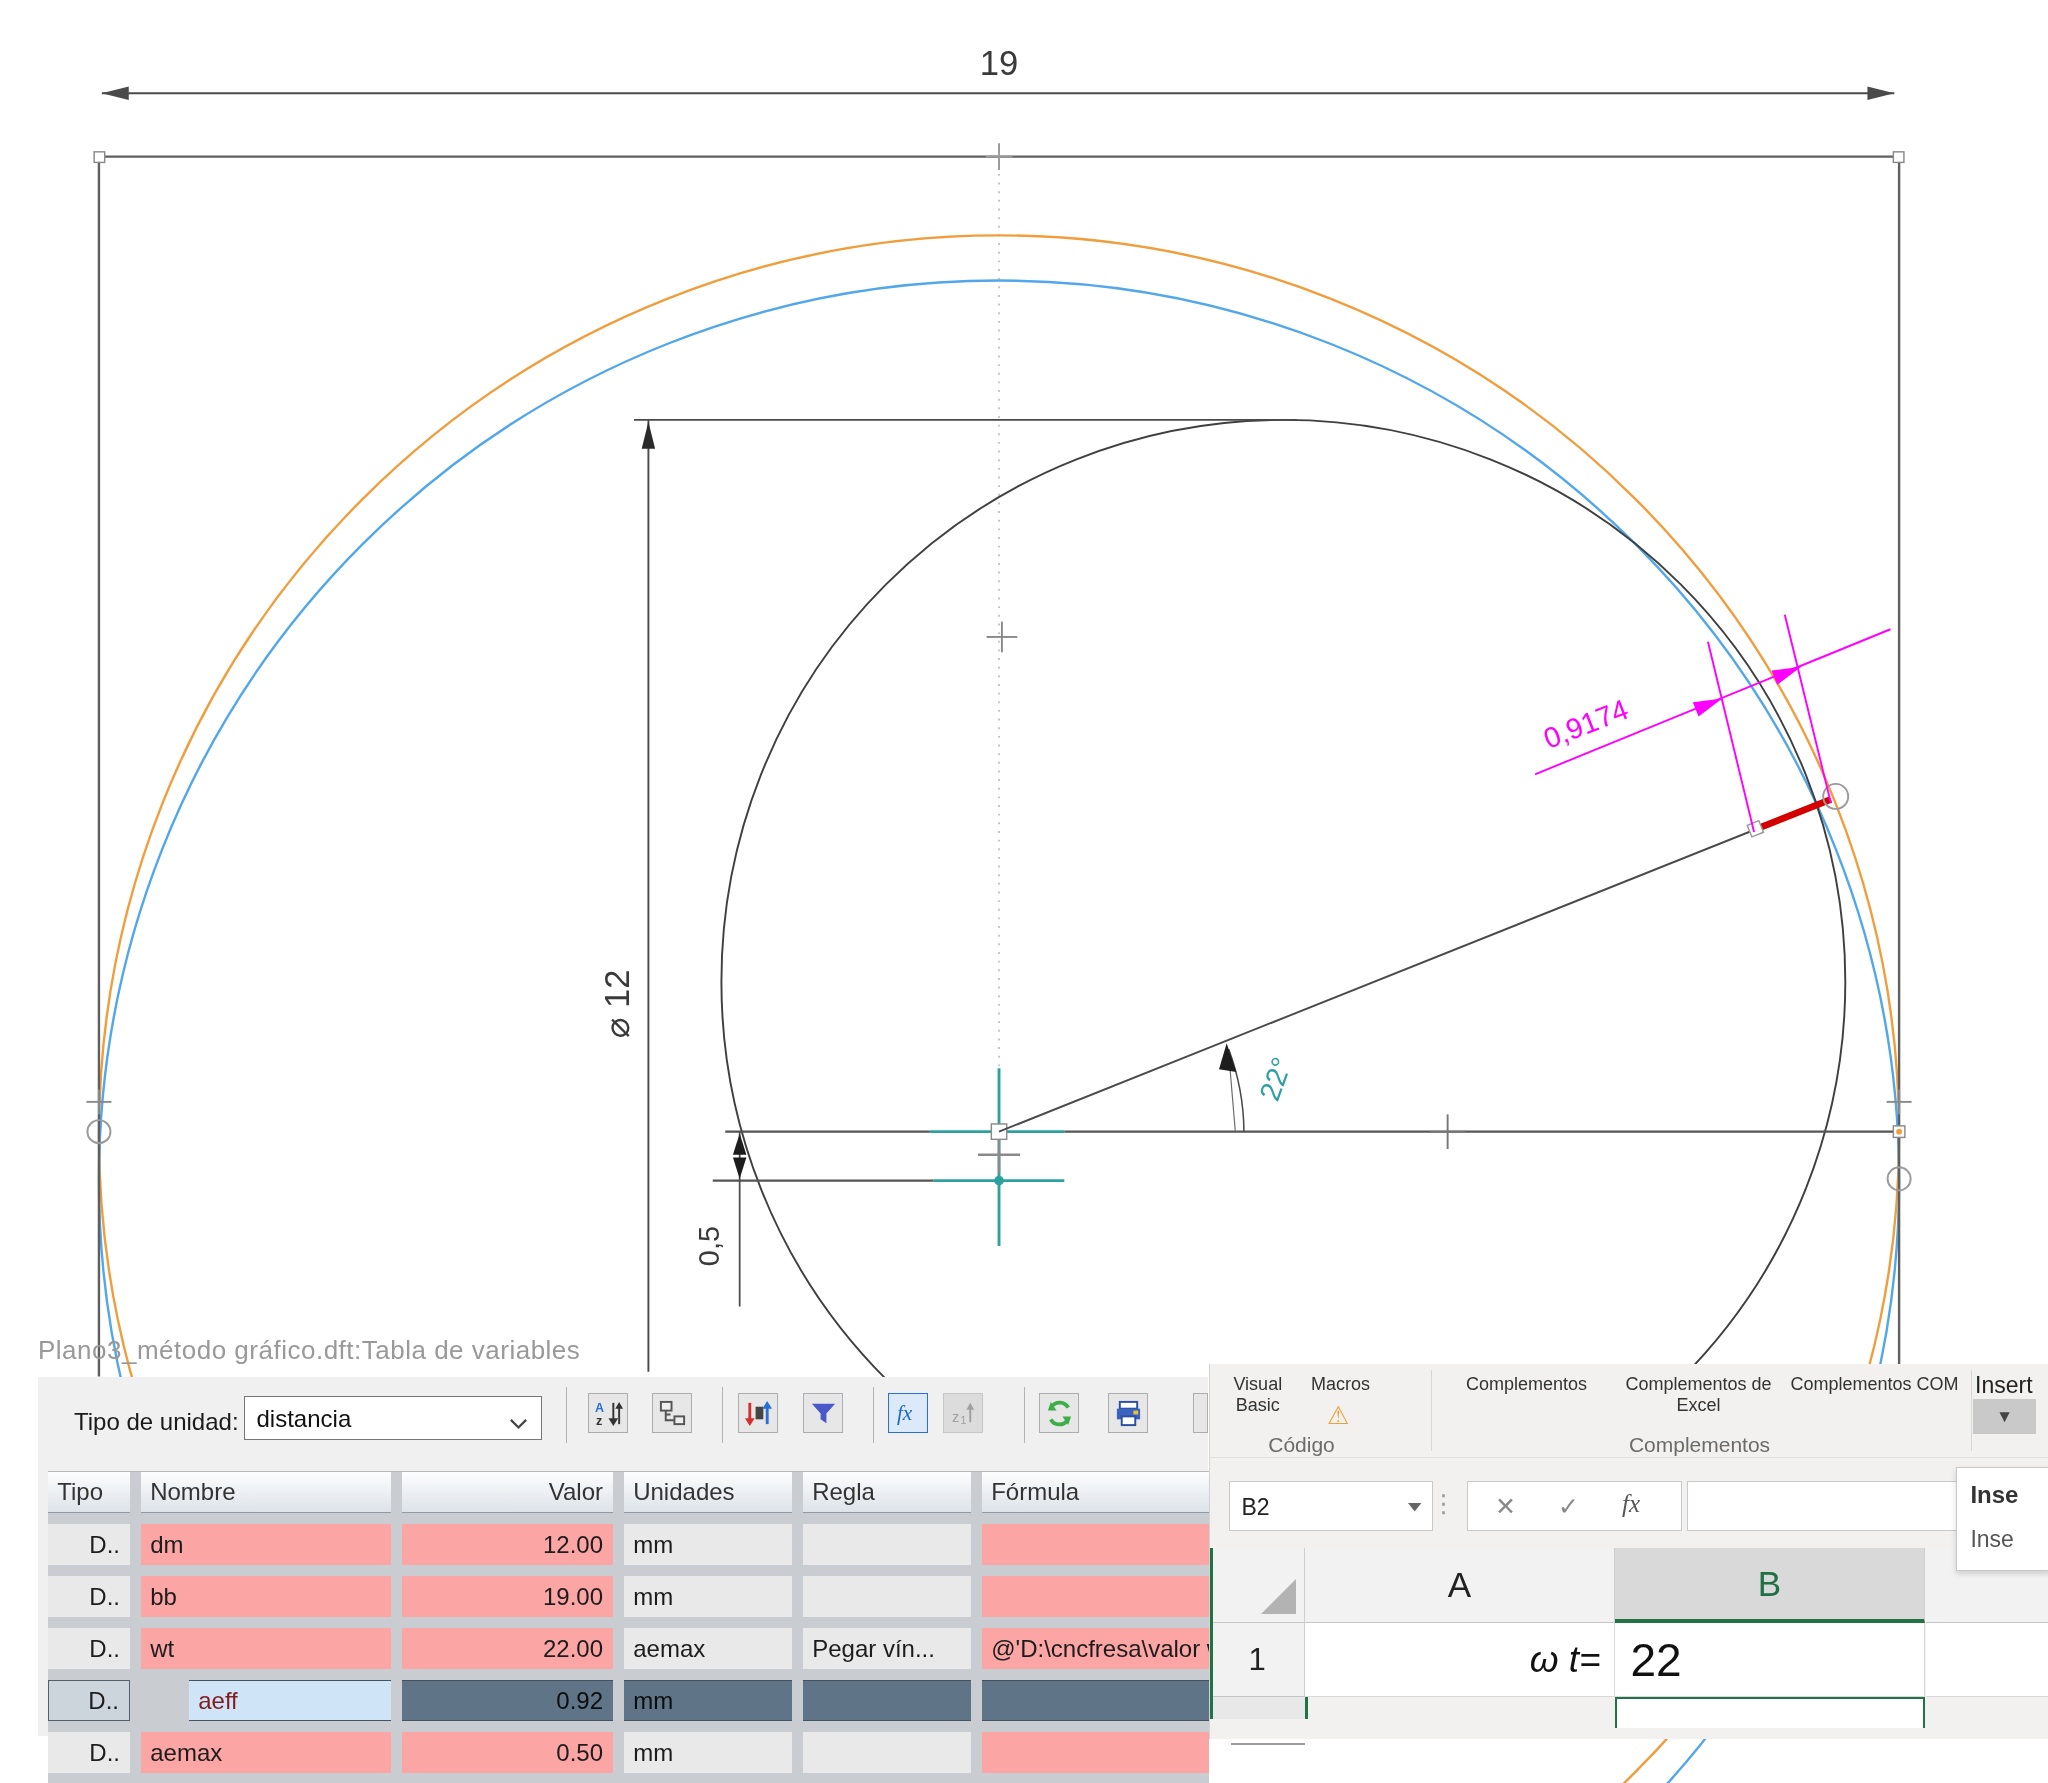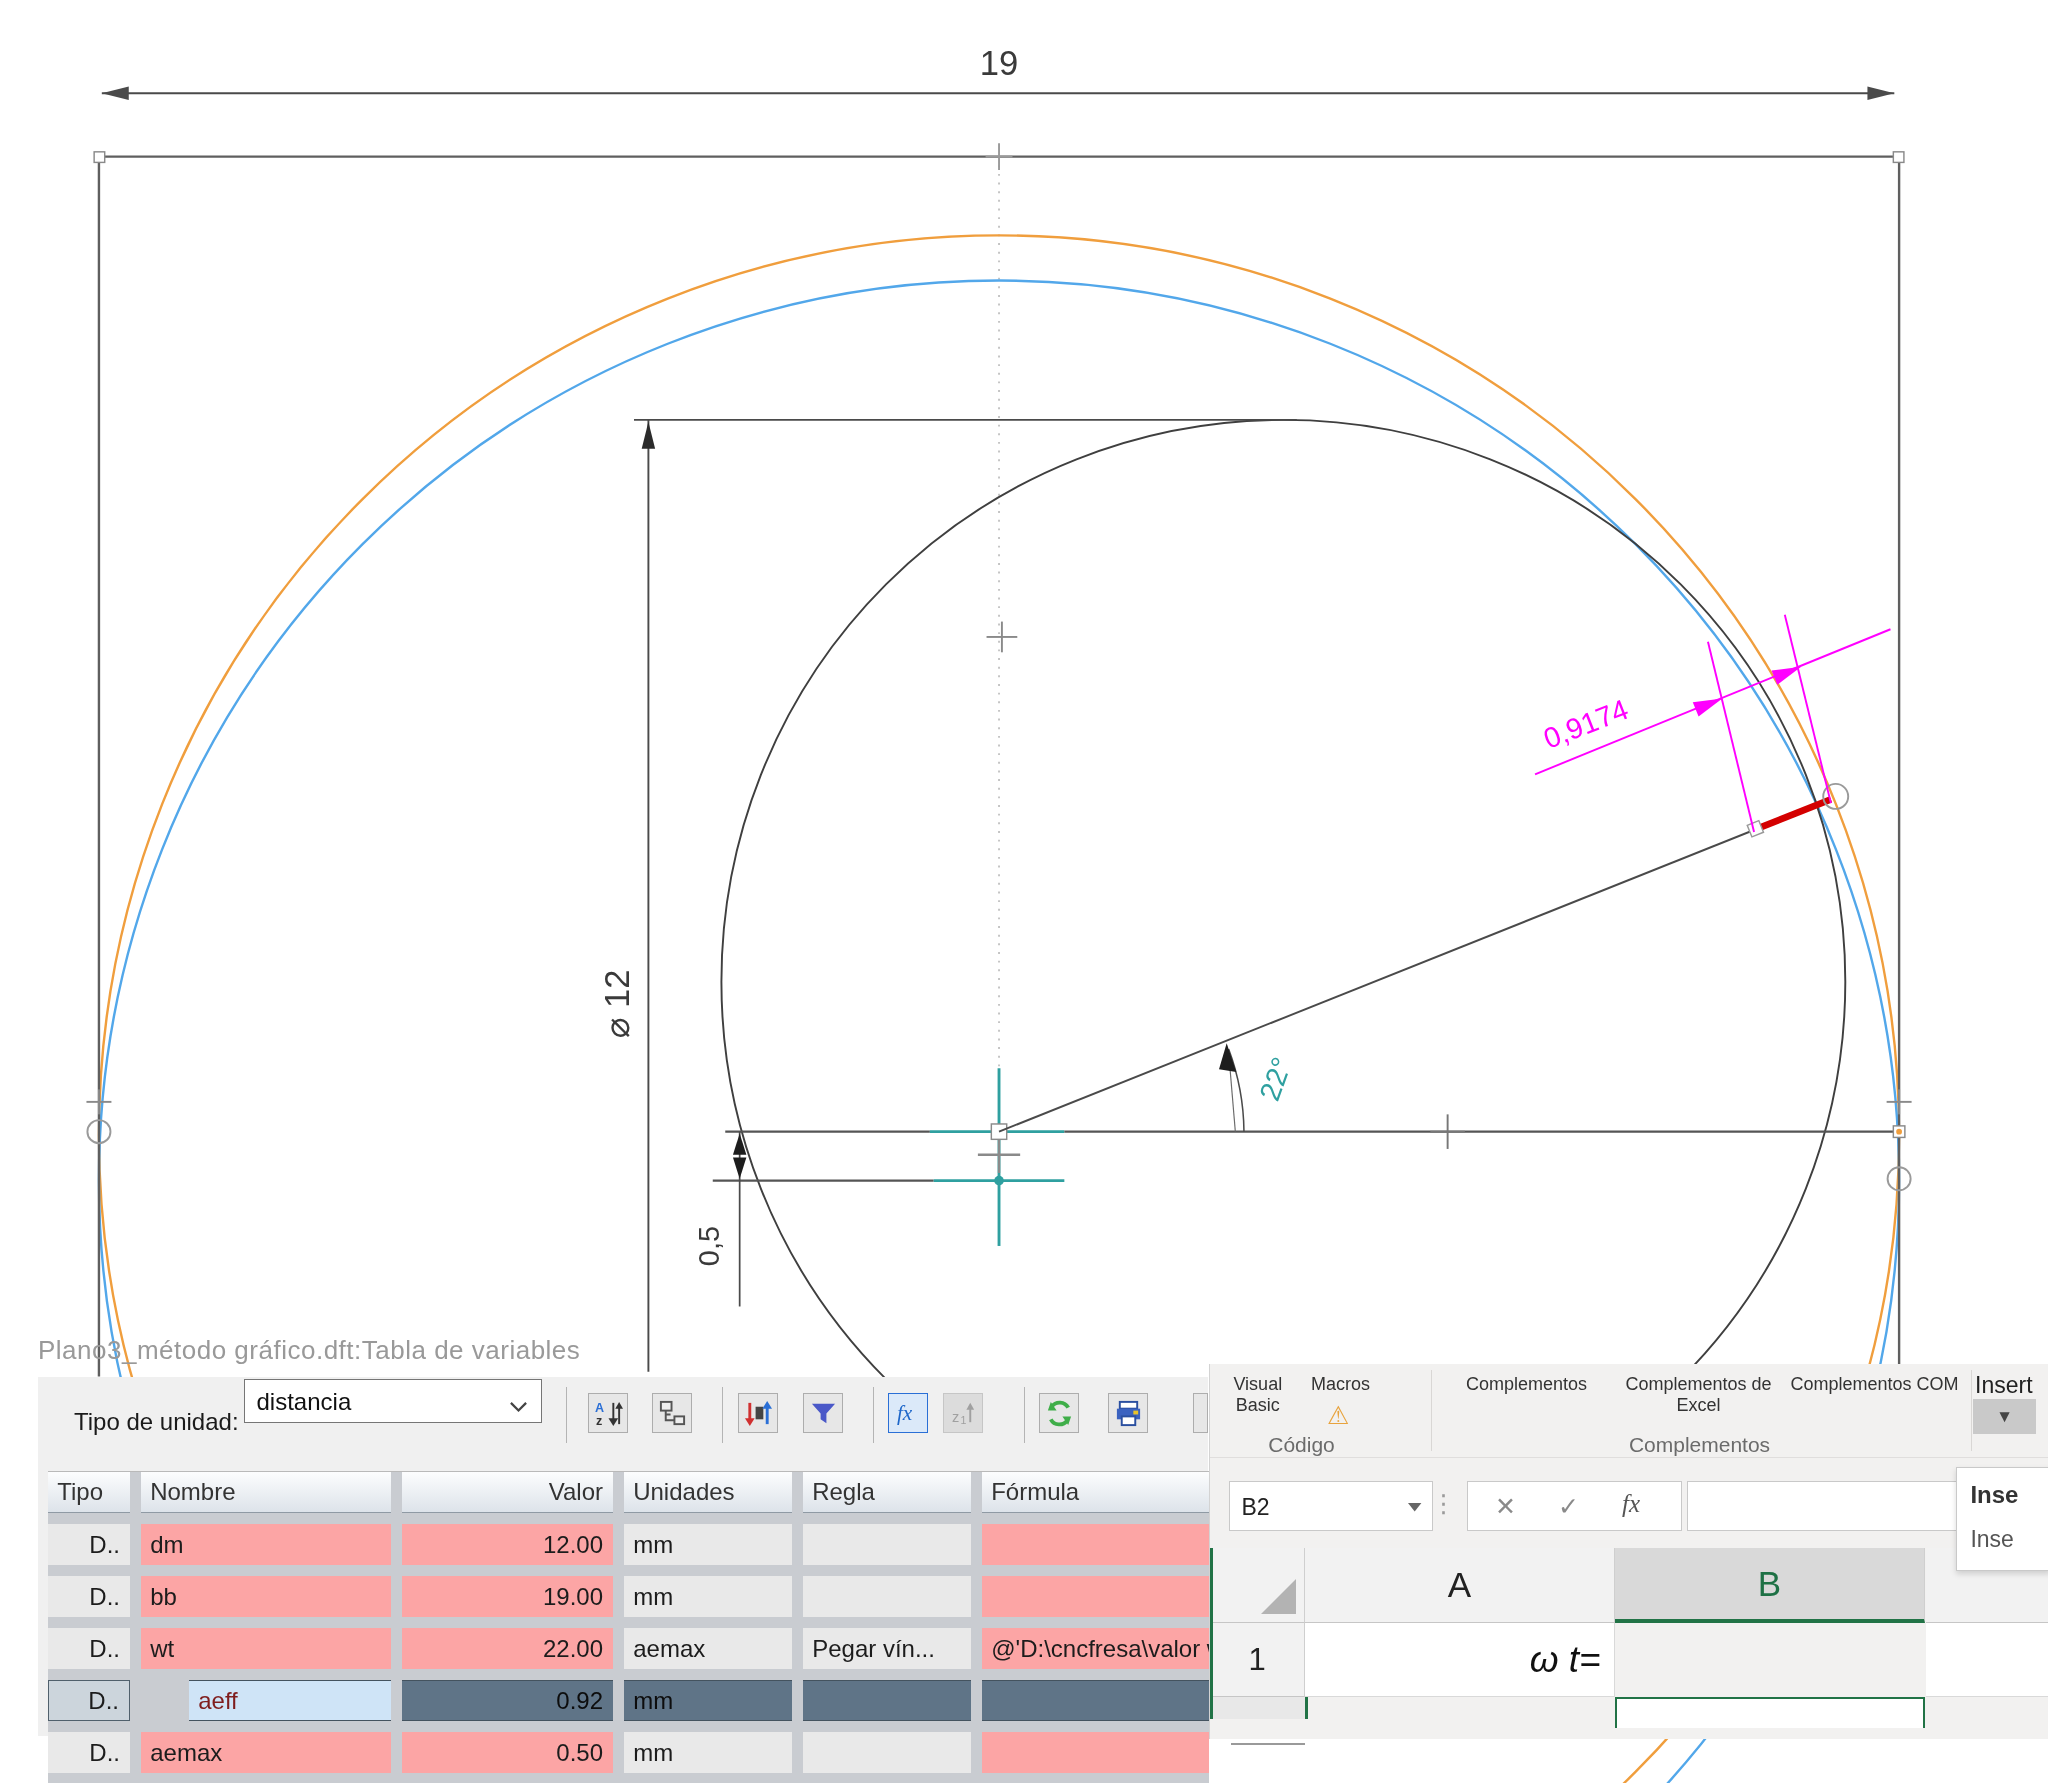--- a/index.html
+++ b/index.html
@@ -5,21 +5,21 @@
   html,body{margin:0;padding:0;background:#fff;}
   #screen{position:relative;width:2048px;height:1783px;background:#ffffff;overflow:hidden;
           font-family:"Liberation Sans",sans-serif;}
   .abs{position:absolute;}
 
   
   #status-title{left:38px;top:1335px;font-size:26px;color:#999;letter-spacing:0.5px;}
   #varwin{left:38px;top:1377px;width:1170px;height:359px;background:#f0f0f0;}
   .vw-toolbar{position:absolute;left:0;top:0;width:1170px;height:94px;overflow:hidden;}
   .vw-label{position:absolute;left:36px;top:31px;font-size:24px;color:#1a1a1a;}
-  .vw-dd{position:absolute;left:206px;top:2px;width:296px;height:42px;background:#fff;
+  .vw-dd{position:absolute;left:206px;top:19px;width:296px;height:42px;background:#fff;
          border:1px solid #767676;font-size:24px;color:#111;text-align:center;}
   .vw-dd span.txt{position:absolute;left:11.5px;top:7.7px;}
   .vw-dd .chev{position:absolute;right:13.4px;top:11.5px;}
   .vsep{position:absolute;top:9.6px;width:1px;height:56px;background:#b4b4b4;}
   .tbtn{position:absolute;top:16.3px;width:40px;height:40px;background:#e7e7e7;border:1px solid #adadad;
         box-sizing:border-box;display:flex;align-items:center;justify-content:center;}
   .tbtn.active{background:#dbe9f9;border:1.9px solid #2a6fd6;}
   .tbtn.disabled{background:#dcdcdc;border:1px solid #c6c6c6;}
 
   
@@ -333,20 +333,21 @@
 
     <div class="xhd" style="left:0;top:184px;width:95px;height:75px">
       <div style="position:absolute;right:7.7px;bottom:7.7px;width:0;height:0;border-left:35px solid transparent;border-bottom:35px solid #b3b3b3"></div>
     </div>
     <div class="xhd" style="left:95px;top:184px;width:310px;height:75px">A</div>
     <div class="xhd" style="left:405px;top:184px;width:310px;height:75px;background:#d9d9d9;color:#1e7145;border-bottom:4.8px solid #217346">B</div>
     <div class="xhd" style="left:716px;top:184px;width:124px;height:75px;border-right:none"></div>
 
     <div class="xhd" style="left:0;top:259px;width:95px;height:74px;font-size:31px">1</div>
     <div class="xcell" style="left:95px;top:259px;width:310px;height:74px;justify-content:flex-end;padding-right:13.4px;font-style:italic">ω t=</div>
+    <div class="xcell" style="left:405px;top:259px;width:310px;height:74px;padding-left:15.4px;font-size:46px">22</div>
     <div class="xcell" style="left:716px;top:259px;width:124px;height:74px;border-right:none"></div>
 
     <div class="abs" style="left:0;top:333px;width:95px;height:22px;background:#e8e8e8;border-right:3.8px solid #217346"></div>
     <div class="abs" style="left:405px;top:333px;width:310px;height:31px;border:2.9px solid #217346;border-bottom:none;box-sizing:border-box;background:#fff"></div>
     <div class="abs" style="left:21px;top:379px;width:74px;height:1.9px;background:#9a9a9a"></div>
 
     <div class="abs" style="left:0;top:184px;width:2.9px;height:171px;background:#217346"></div>
 
     <div id="flyout">
       <div style="position:absolute;left:13.4px;top:13.4px;font-size:24px;font-weight:bold;color:#333;white-space:nowrap">Inse</div>

